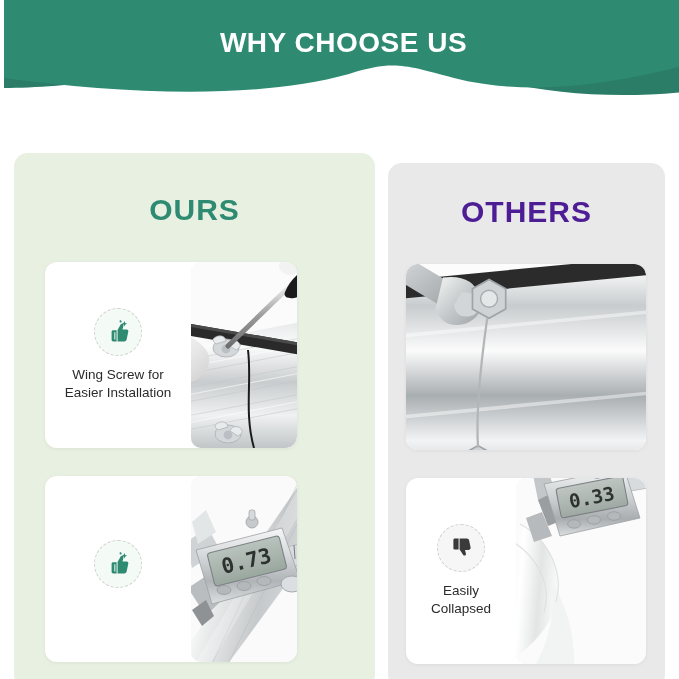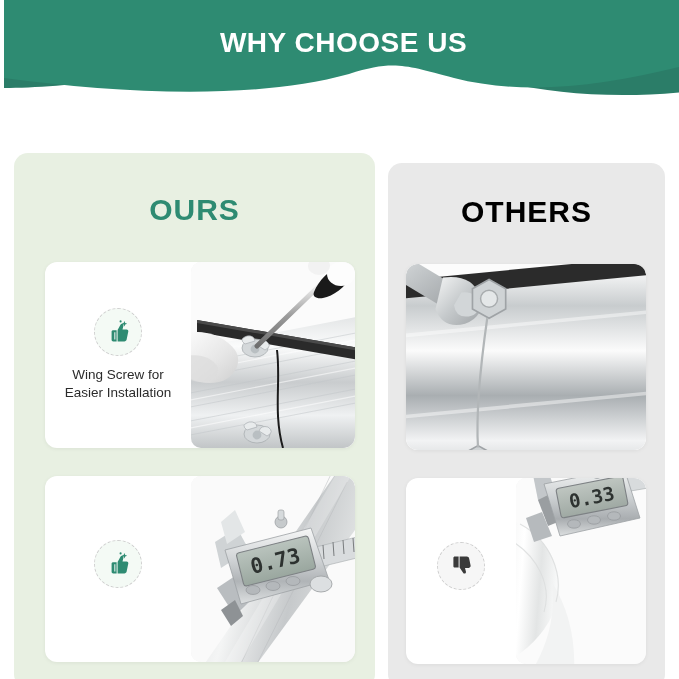--- a/index.html
+++ b/index.html
@@ -44,32 +44,32 @@
     background:#e9e9e9;
   }
   .panel-title {
     position:absolute; left:0; width:100%;
     text-align:center;
     font-size:30px;
     font-weight:bold;
     letter-spacing:1px;
   }
   .panel-ours .panel-title { top:40px; color:#2E8B72; }
-  .panel-others .panel-title { top:32px; color:#000000; }
+  .panel-others .panel-title { top:32px; color:#4c1d95; }
 
   
   .card {
     position:absolute;
     background:#ffffff;
     border-radius:12px;
     overflow:hidden;
     display:flex;
     box-shadow:0 1px 4px rgba(0,0,0,0.06);
   }
-  .panel-ours .card { left:31px; width:310px; height:186px; }
+  .panel-ours .card { left:31px; width:252px; height:186px; }
   .panel-ours .card-1 { top:109px; }
   .panel-ours .card-2 { top:323px; }
 
   .panel-others .card { left:18px; width:240px; height:186px; }
   .panel-others .card-1 { top:101px; }
   .panel-others .card-2 { top:315px; }
 
   .card-text {
     flex:0 0 auto;
     display:flex;
@@ -339,20 +339,22 @@
     </div>
 
     <div class="card card-2">
       <div class="card-text">
         <div class="icon-circle">
           <svg width="30" height="30" viewBox="0 0 30 30">
             <path d="M8.8,5.6 L12.6,5.6 L12.6,16.6 L8.8,16.6 C8.0,16.6 7.4,16.0 7.4,15.2 L7.4,7.0 C7.4,6.2 8.0,5.6 8.8,5.6 Z" fill="#3a3a3a"></path>
             <path d="M13.6,5.6 L20.8,5.6 C22.0,5.6 23.0,6.5 23.2,7.7 L24.6,14.6 C24.9,15.8 24.0,16.9 22.8,16.9 L19.0,16.9 L19.9,20.4 C20.1,21.2 19.8,22.0 19.1,22.4 C18.4,22.8 17.5,22.5 17.1,21.7 L13.6,16.4 Z" fill="#3a3a3a"></path>
           </svg>
         </div>
+        <div class="card-caption">Easily
+Collapsed</div>
       </div>
       <div class="card-photo">
         <svg class="photo-svg" viewBox="0 0 130 186" preserveAspectRatio="xMidYMid slice">
           <defs>
             <linearGradient id="paleG4" x1="0" y1="0" x2="1" y2="0.2">
               <stop offset="0%" stop-color="#f0f1f1"></stop>
               <stop offset="40%" stop-color="#ffffff"></stop>
               <stop offset="72%" stop-color="#e3e5e5"></stop>
               <stop offset="100%" stop-color="#f7f8f8"></stop>
             </linearGradient>

